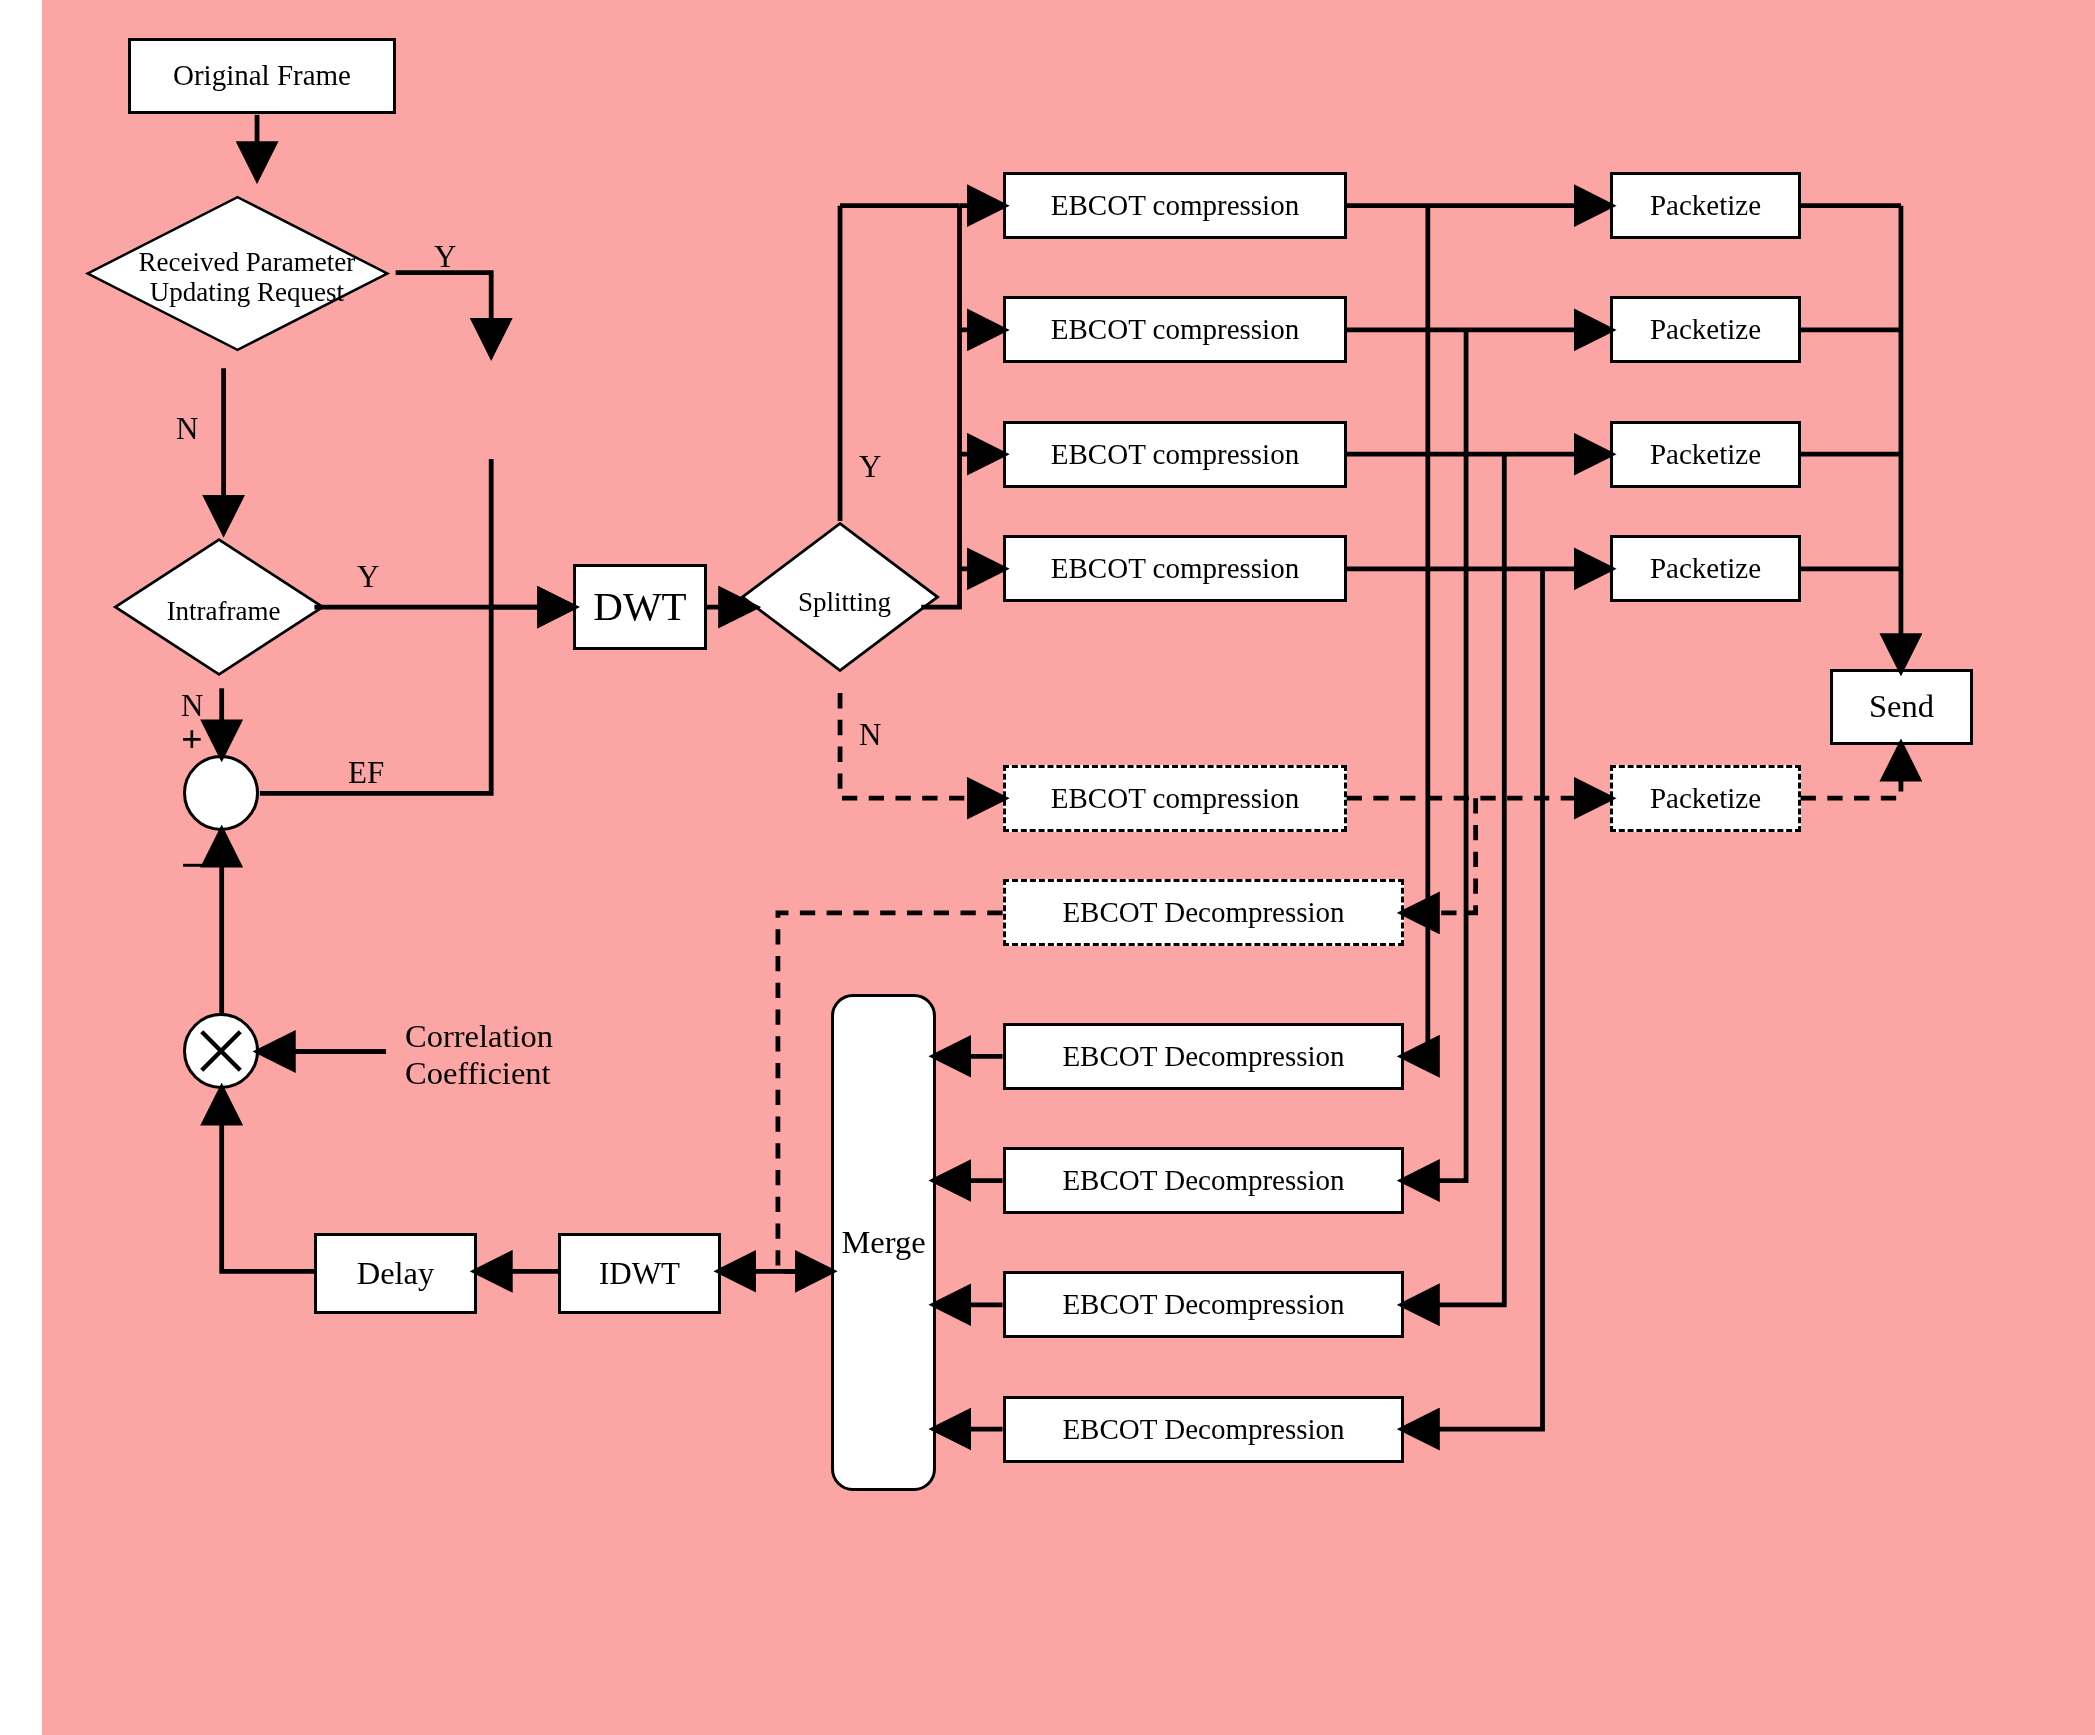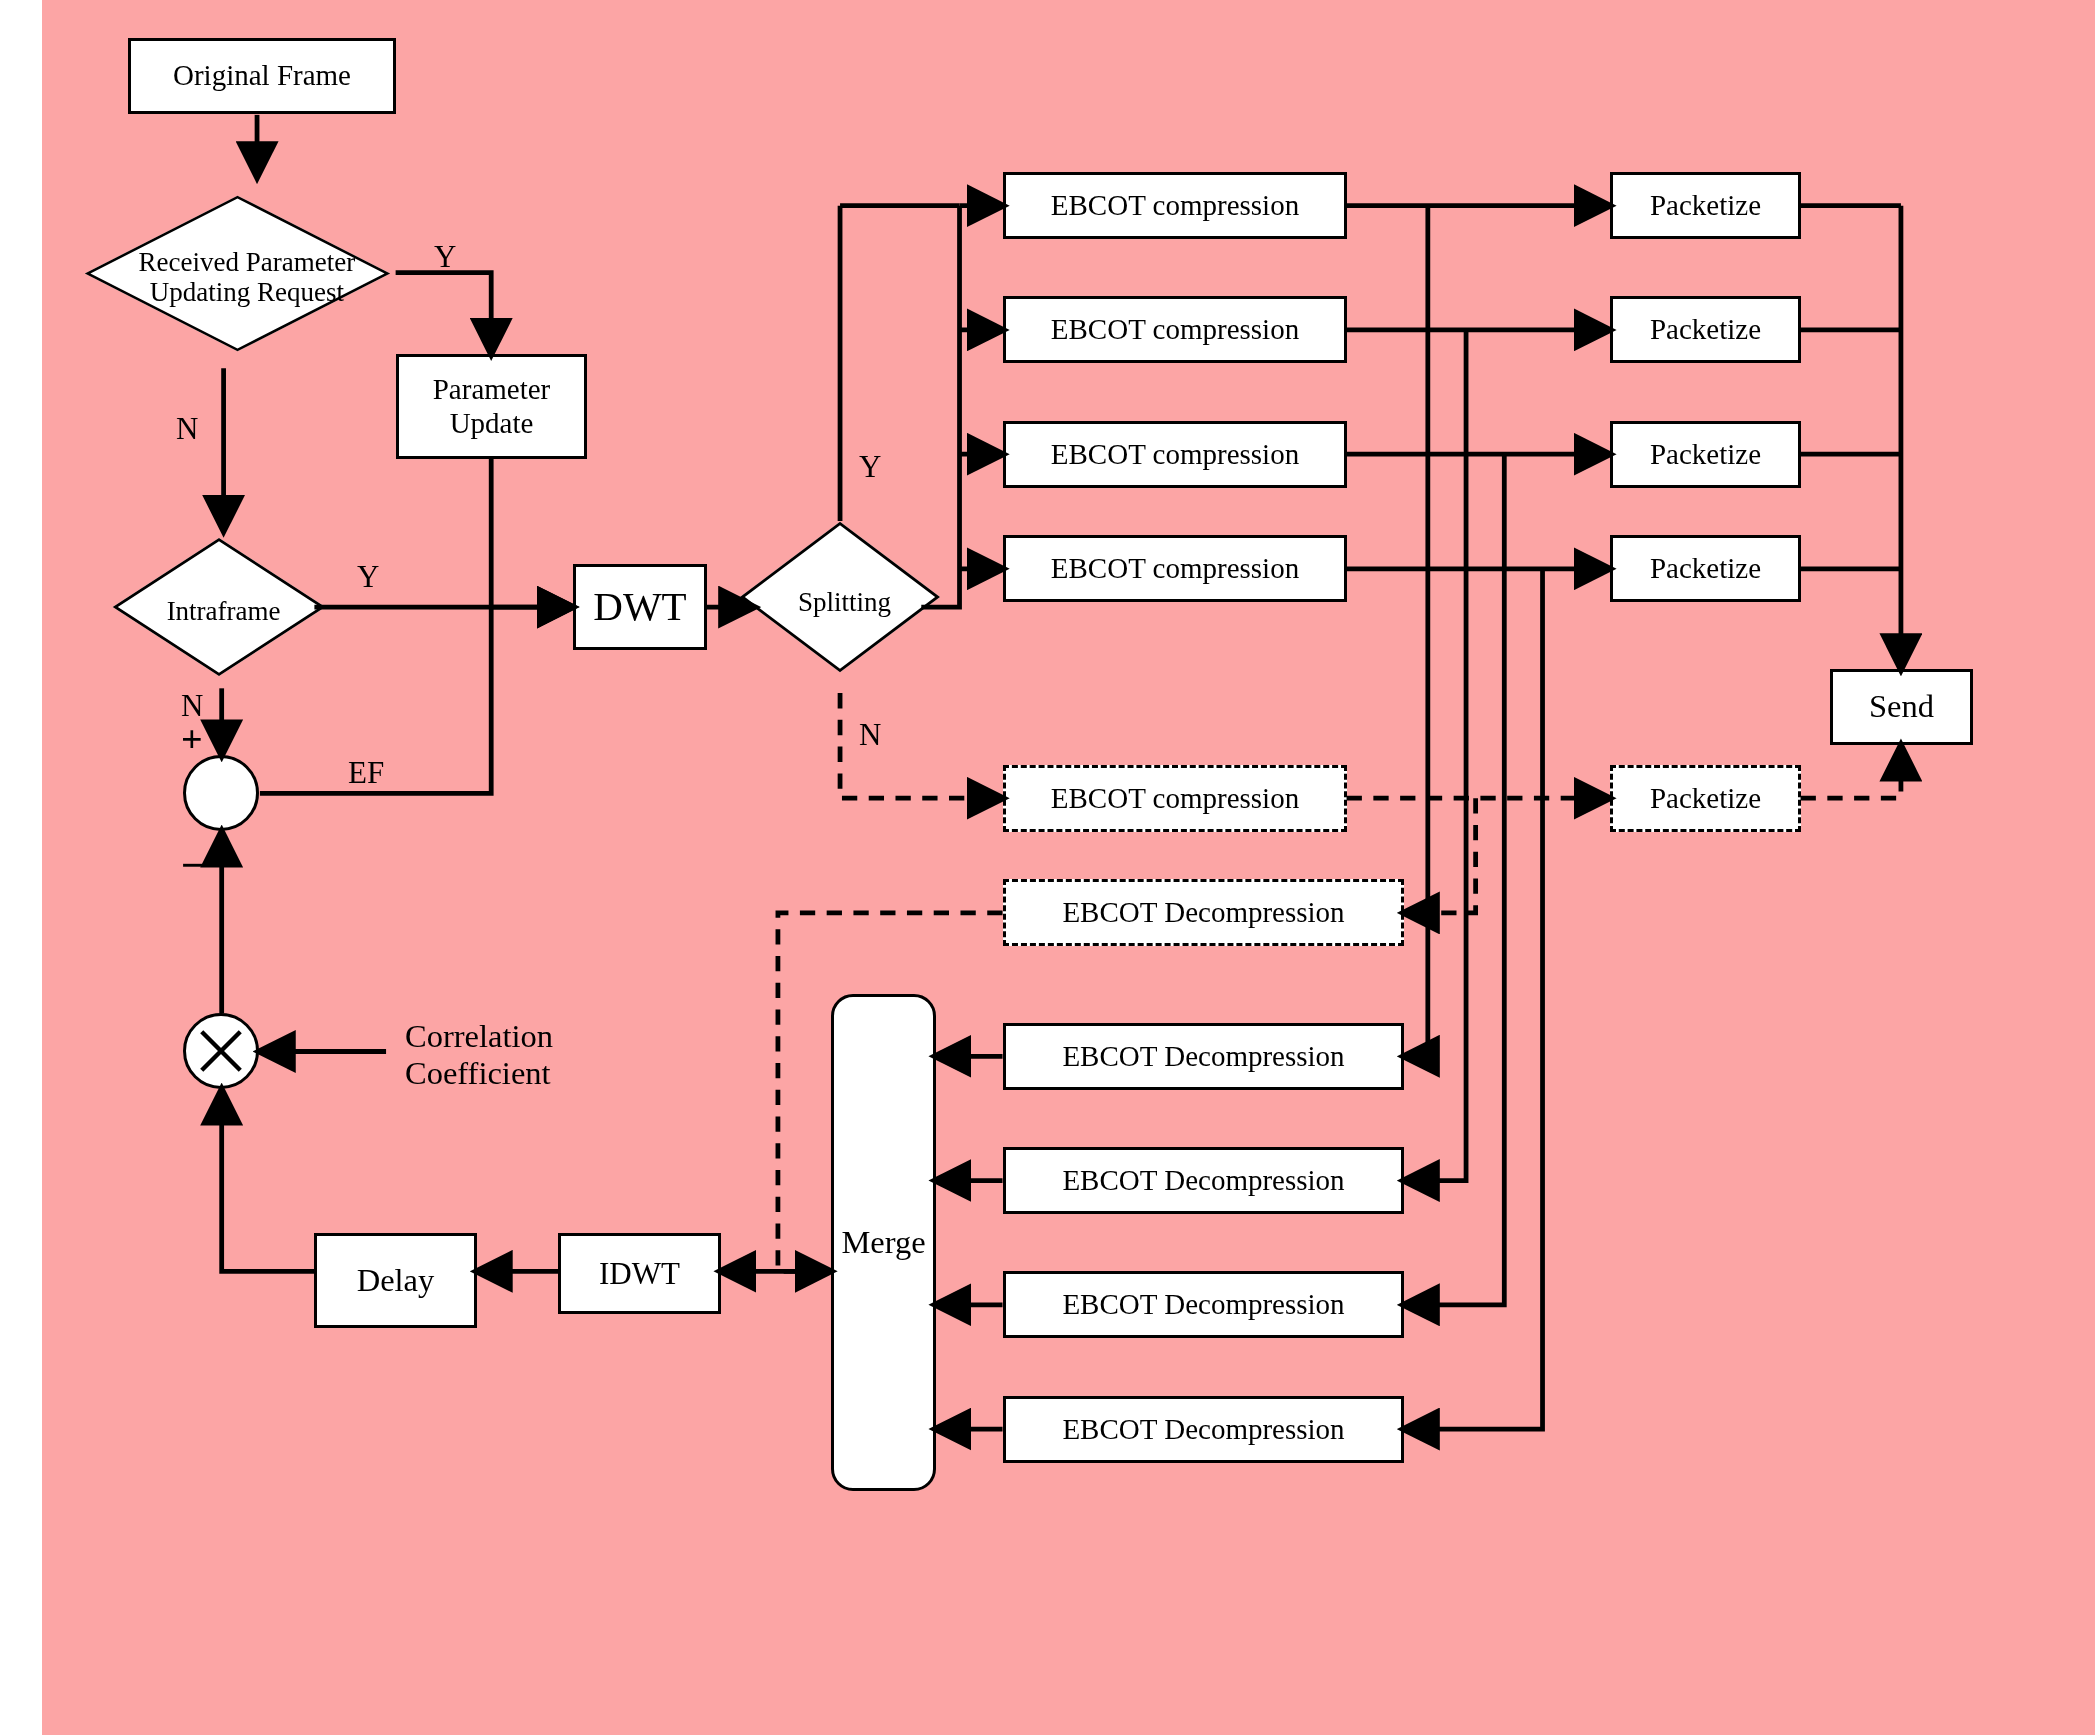--- a/index.html
+++ b/index.html
@@ -82,24 +82,20 @@
 </style>
 </head>
 <body>
 
 <div class="canvas">
 
   <div class="box" style="left:86px; top:38px; width:268px; height:76px;">
     <span>Original Frame</span>
   </div>
 
-  <div class="box" style="left:354px; top:354px; width:191px; height:105px;">
-    <span>Parameter
-Update</span>
-  </div>
 
   <div class="box" style="left:531px; top:564px; width:134px; height:86px; font-size:41px;">
     <span>DWT</span>
   </div>
 
   <div class="box" style="left:961px; top:172px; width:344px; height:67px;">
     <span>EBCOT compression</span>
   </div>
   <div class="box" style="left:961px; top:296px; width:344px; height:67px;">
     <span>EBCOT compression</span>
@@ -153,21 +149,21 @@
   </div>
 
   <div class="box tall" style="left:789px; top:994px; width:105px; height:497px; font-size:32.5px;">
     <span>Merge</span>
   </div>
 
   <div class="box" style="left:516px; top:1233px; width:163px; height:81px; font-size:31px;">
     <span>IDWT</span>
   </div>
 
-  <div class="box" style="left:272px; top:1233px; width:163px; height:95px; font-size:32.5px;">
+  <div class="box" style="left:272px; top:1233px; width:163px; height:81px; font-size:32.5px;">
     <span>Delay</span>
   </div>
 
   <div class="diamond" style="left:57px; top:182px;">
     <div class="shape" style="left:57px; top:9.6px; width:163px; height:163px; transform:rotate(45deg) skew(-18deg,-18deg);"></div>
     <div class="text" style="left:-9.6px; top:48px; width:315px; height:96px;">
       <span style="white-space:pre-line;">Received Parameter
 Updating Request</span>
     </div>
   </div>

